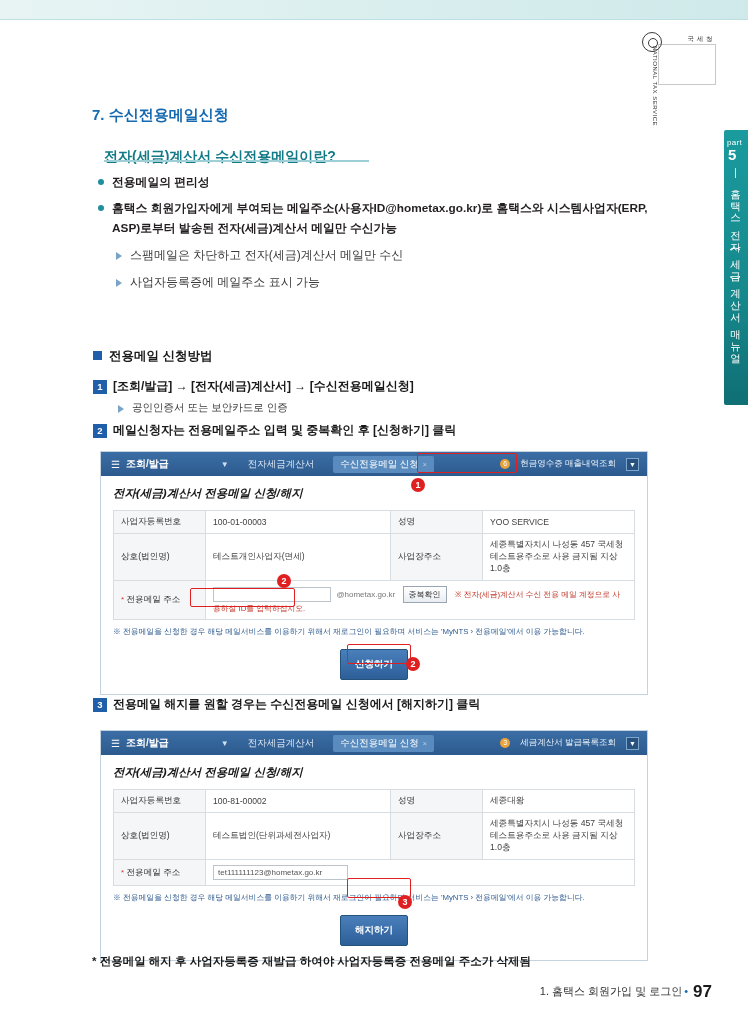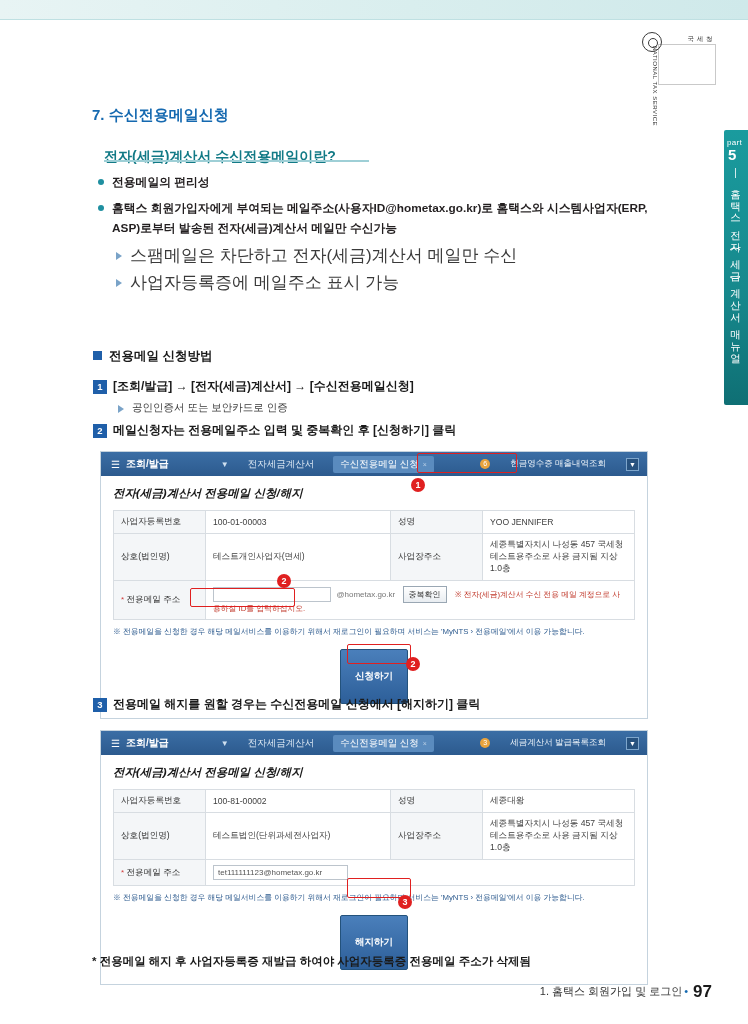--- a/index.html
+++ b/index.html
@@ -165,21 +165,21 @@
     content: "";
     position: absolute;
     left: 2px; top: 7px;
     width: 6px; height: 6px;
     border-radius: 50%;
     background: #1f8fa0;
   }
   .b2 {
     position: relative;
     padding-left: 34px;
-    font-size: 17px;
+    font-size: 12px;
     line-height: 19px;
     color: #3a3a3a;
     margin-top: 8px;
   }
   .b2::before {
     content: "";
     position: absolute;
     left: 20px; top: 6px;
     border-left: 6px solid #7aa3c8;
     border-top: 4px solid transparent;
@@ -276,21 +276,21 @@
     background: #5a8bbe;
     color: #ffffff;
     border-radius: 2px;
   }
   .tab .x { font-size: 7px; color: #b9cfe5; margin-left: 4px; }
   .bar-right {
     position: absolute;
     right: 8px;
     display: flex;
     align-items: center;
-    gap: 20px;
+    gap: 10px;
   }
   .bar-right .num {
     width: 10px; height: 10px;
     border-radius: 50%;
     background: #e8a33d;
     color: #fff;
     font-size: 7px;
     text-align: center;
     line-height: 10px;
   }
@@ -367,21 +367,21 @@
     color: #c0392b;
     margin-left: 6px;
   }
   .submit-wrap { text-align: center; margin-top: 12px; position: relative; }
   .btn-submit {
     display: inline-block;
     background: linear-gradient(180deg,#4a7fbb,#2d5f99);
     color: #fff;
     font-size: 9.5px;
     font-weight: bold;
-    padding: 20px 14px;
+    padding: 8px 14px;
     border: 1px solid #23527c;
     border-radius: 2px;
   }
 
   
   .redbox {
     position: absolute;
     border: 1.4px solid #e02020;
     border-radius: 2px;
     pointer-events: none;
@@ -477,21 +477,21 @@
       </span>
     </div>
     <div class="shot-body">
       <div class="shot-h">전자(세금)계산서 전용메일 신청/해지</div>
       <table class="form">
         <tbody>
             <tr>
           <th>사업자등록번호</th>
           <td style="width:185px;">100-01-00003</td>
           <th style="width:64px;">성명</th>
-          <td>YOO JENNIFER</td>
+          <td>YOO SERVICE</td>
         </tr>
         <tr>
           <th>상호(법인명)</th>
           <td>테스트개인사업자(면세)</td>
           <th>사업장주소</th>
           <td>세종특별자치시 나성동 457 국세청 테스트용주소로 사용 금지됨 지상1.0층</td>
         </tr>
         <tr>
           <th>
             <span class="req">*</span>

